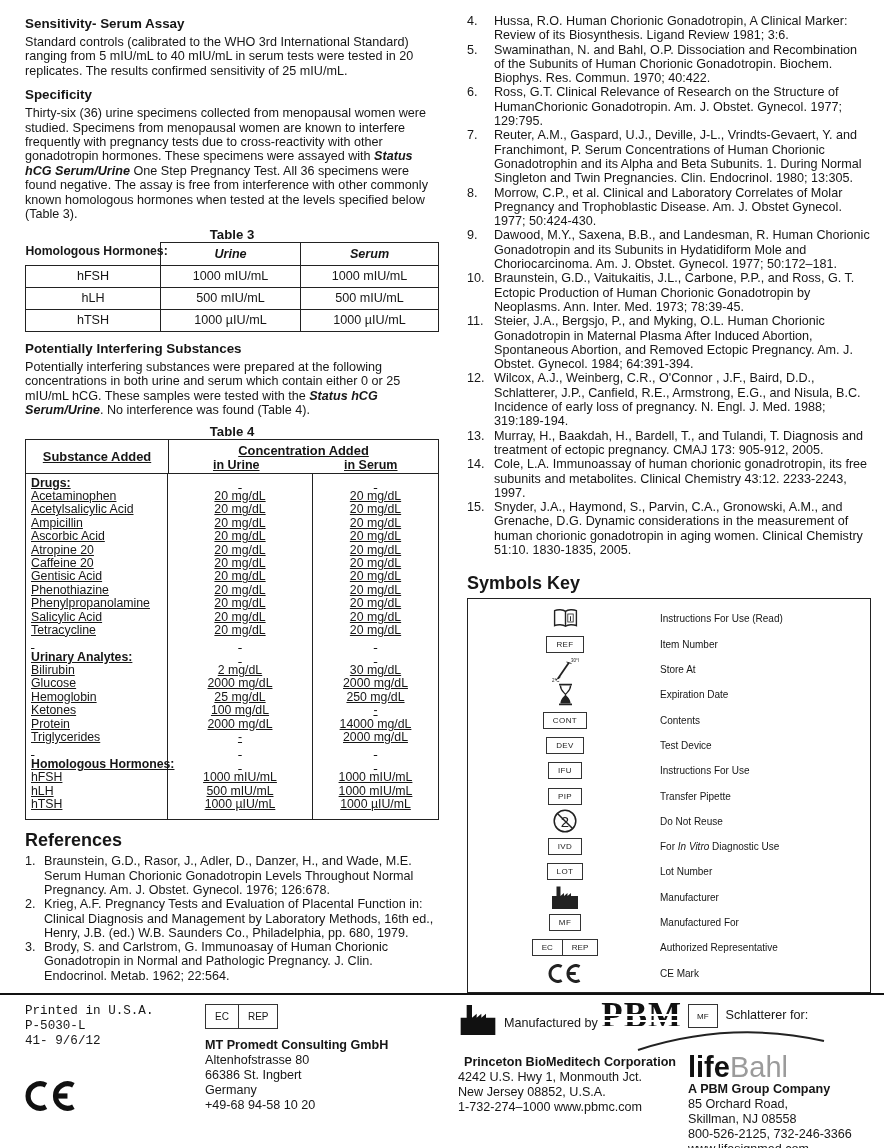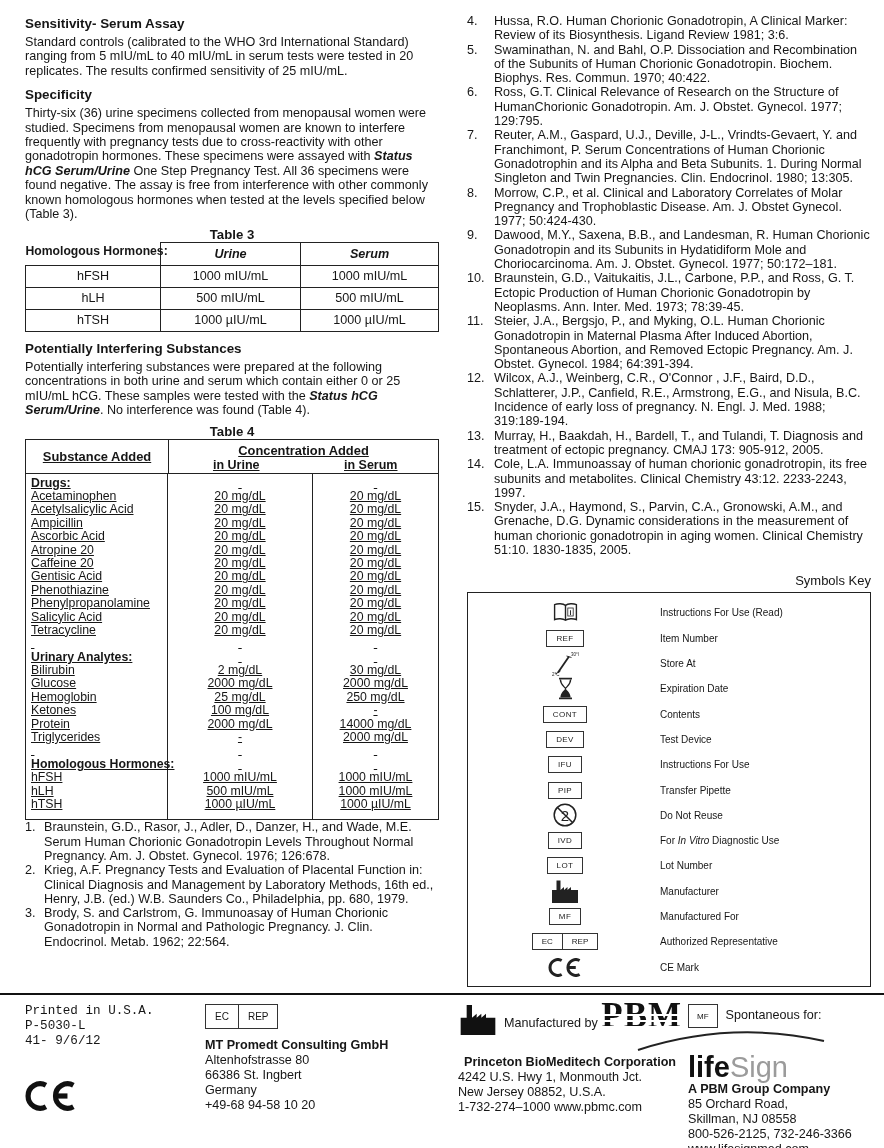--- a/index.html
+++ b/index.html
@@ -28,21 +28,21 @@
   .t4-sub{display:flex;font-size:12.5px;}
   .t4-sub span{flex:1;}
   .t4-body{display:flex;}
   .t4-c{padding:3px 0 8px;}
   .t4-c.sub{width:142px;border-right:1.8px solid #222;padding-left:5px;box-sizing:border-box;}
   .t4-c.uri{width:144px;border-right:1.8px solid #222;text-align:center;}
   .t4-c.ser{flex:1;text-align:center;}
   .t4-line{height:13.4px;line-height:13.4px;font-size:12.3px;white-space:nowrap;}
   .t4-line.hdr{font-weight:bold;}
 
-  h2.big{font-size:13px;font-weight:normal;text-align:right;margin:10px 0 3px;}
+  h2.big{font-size:18px;font-weight:bold;text-align:left;margin:10px 0 3px;}
   .ref{display:flex;font-size:12.6px;line-height:14.3px;}
   .ref-num{width:19px;flex:none;}
   .ref-r .ref-num{width:27px;}
   .ref-body{flex:1;}
 
   .symbox-wrap{border:1.7px solid #222;margin-top:4px;padding:7px 0 6px;}
   .sym-row{display:flex;align-items:center;height:25.3px;}
   .sym-ic{width:172px;display:flex;justify-content:center;align-items:center;padding-left:22px;box-sizing:border-box;}
   .sym-lb{font-size:10px;margin-left:20px;}
   .sym-box{display:inline-block;border:1.3px solid #333;font-size:8px;letter-spacing:.4px;padding:3px 9px;color:#222;font-weight:normal;}
@@ -210,20 +210,21 @@
             <div class="t4-line">2000 mg/dL</div>
             <div class="t4-line">&nbsp;</div>
             <div class="t4-line">&nbsp;</div>
             <div class="t4-line">1000 mIU/mL</div>
             <div class="t4-line">1000 mIU/mL</div>
             <div class="t4-line">1000 µIU/mL</div>
           </div>
       </div>
     </div>
 
+    <h2 class="big">References</h2>
     <div id="refs-left">
         <div class="ref ">
           <span class="ref-num">1.</span>
           <span class="ref-body">Braunstein, G.D., Rasor, J., Adler, D., Danzer, H., and Wade, M.E. Serum Human Chorionic Gonadotropin Levels Throughout Normal Pregnancy. Am. J. Obstet. Gynecol. 1976; 126:678.</span>
         </div>
         <div class="ref ">
           <span class="ref-num">2.</span>
           <span class="ref-body">Krieg, A.F. Pregnancy Tests and Evaluation of Placental Function in: Clinical Diagnosis and Management by Laboratory Methods, 16th ed., Henry, J.B. (ed.) W.B. Saunders Co., Philadelphia, pp. 680, 1979.</span>
         </div>
         <div class="ref ">
@@ -458,26 +459,26 @@
       <div class="f-name">Princeton BioMeditech Corporation</div>
       <div id="mfgby-lines">
           <div>4242 U.S. Hwy 1, Monmouth Jct.</div>
           <div>New Jersey 08852, U.S.A.</div>
           <div>1-732-274–1000 www.pbmc.com</div>
         </div>
     </div>
 
     <div class="f-col f4">
       <div>
-        <span class="mf-box">MF</span><span style="font-size:12.6px;">Spontaneous for:</span>
+        <span class="mf-box">MF</span><span style="font-size:12.6px;">Schlatterer for:</span>
       </div>
       <svg class="swoosh" width="190" height="26" viewBox="0 0 190 26">
           <path d="M2 24 Q 95 -6 188 15" fill="none" stroke="#222" stroke-width="2"></path>
         </svg>
-      <div class="lifesign"><span class="ls-black">life</span><span class="ls-gray">Sign</span></div>
+      <div class="lifesign"><span class="ls-black">life</span><span class="ls-gray">Bahl</span></div>
       <div class="f-name">A PBM Group Company</div>
       <div id="mfgfor-lines">
           <div>85 Orchard Road,</div>
           <div>Skillman, NJ 08558</div>
           <div>800-526-2125, 732-246-3366</div>
           <div>www.lifesignmed.com</div>
         </div>
     </div>
   </div>
 

